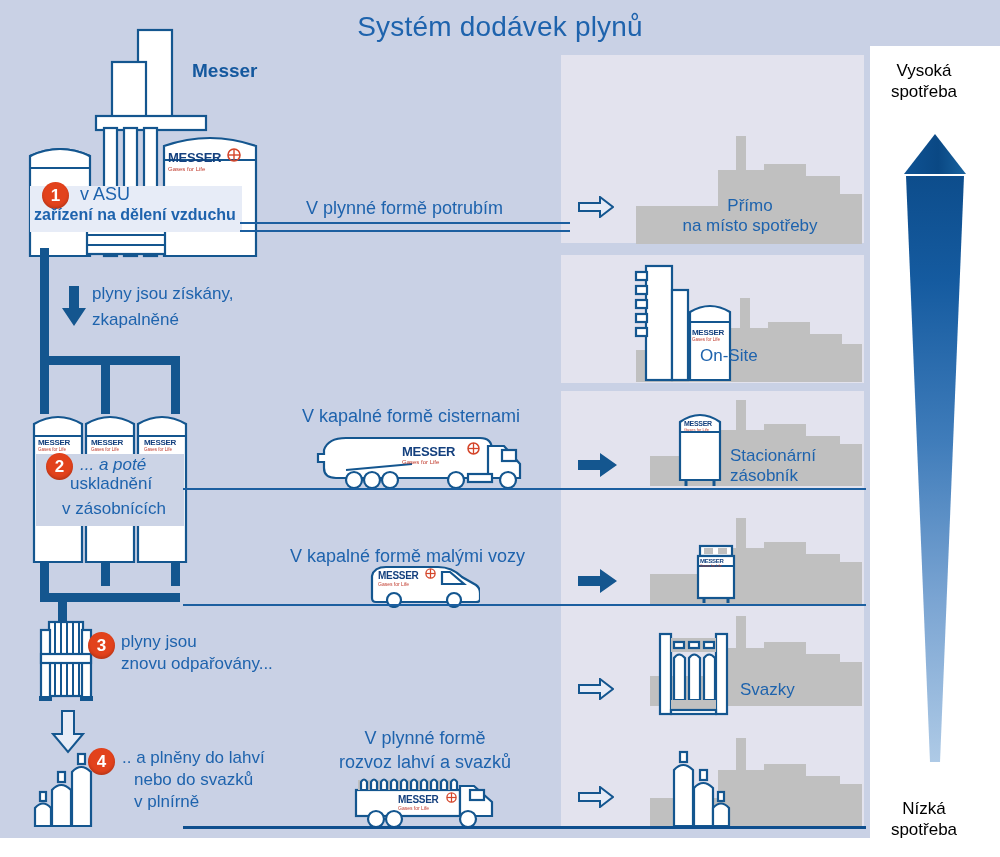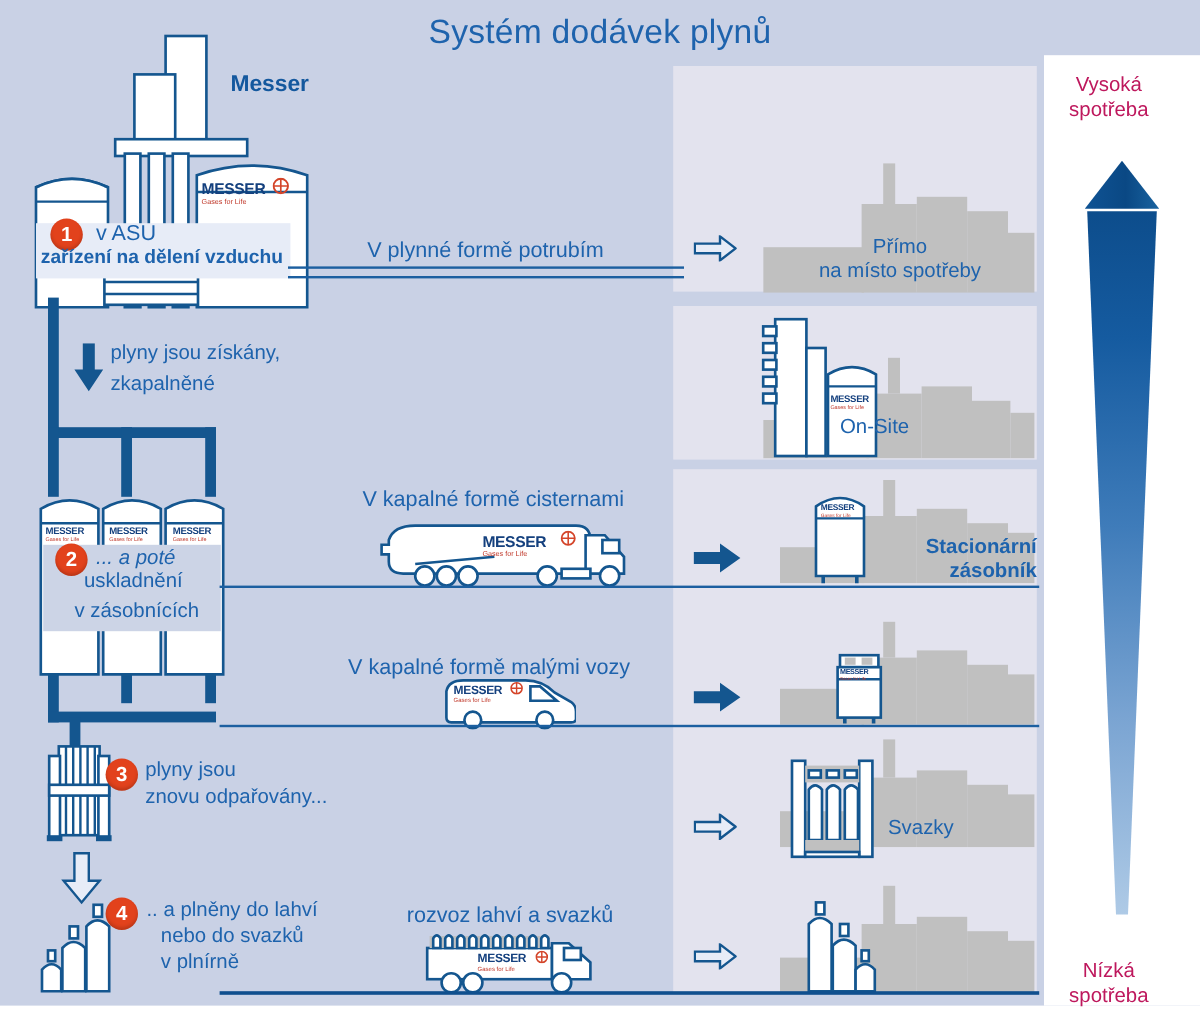--- a/index.html
+++ b/index.html
@@ -8,21 +8,21 @@
   #bg{position:absolute;left:0;top:0;width:1000px;height:838px;background:#c9d1e5;}
   .abs{position:absolute;}
   .txt{color:#14589e;white-space:pre;line-height:1.18;}
   .title{left:0;top:10px;width:1000px;text-align:center;font-size:28px;color:#1e63ad;letter-spacing:.2px;}
   .messer-hdr{left:192px;top:60px;font-size:19px;font-weight:bold;color:#14589e;}
   .cust-hdr{left:561px;top:58px;width:303px;text-align:center;font-size:19px;color:#1e63ad;}
   
   .cpanel{background:#e3e3ee;}
   
   .rcol{left:870px;top:46px;width:130px;height:792px;background:#ffffff;}
-  .rlab{width:108px;text-align:center;font-size:17px;color:#be185d;line-height:1.25;}
+  .rlab{width:108px;text-align:center;font-size:17px;color:#000000;line-height:1.25;}
   
   .lbl{font-size:17px;color:#1e63ad;}
   .lbl-c{text-align:center;}
   .big{font-size:18px;}
   
   .badge{width:27px;height:27px;border-radius:50%;background:#e2421c;color:#fff;font-size:17px;
          font-weight:bold;text-align:center;line-height:27px;box-shadow:inset 0 -2px 3px rgba(0,0,0,.18);}
   
   .plate{background:#e7ecf7;}
   .plate2{background:#ccd4e6;}
@@ -268,21 +268,21 @@
   <svg class="abs" style="left:676px;top:406px;" width="48" height="82" viewBox="0 0 48 82">
     <path class="cyl-fill" d="M4 16 q20 -14 40 0 v58 h-40 z"></path>
     <line x1="4" y1="26" x2="44" y2="26" stroke="#14568f" stroke-width="2"></line>
     <line x1="10" y1="74" x2="10" y2="80" stroke="#14568f" stroke-width="3"></line>
     <line x1="38" y1="74" x2="38" y2="80" stroke="#14568f" stroke-width="3"></line>
   </svg>
   <div class="abs" style="left:684px;top:420px;">
     <div class="mlogo" style="font-size:7px;">MESSER</div>
     <div class="mtag" style="font-size:4px;">Gases for Life</div>
   </div>
-  <div class="abs txt lbl" style="left: 730px; top: 446px; width: 134px; text-align: right; white-space: pre; font-weight: bold;">Stacionární
+  <div class="abs txt lbl" style="left: 730px; top: 446px; width: 134px; text-align: left; white-space: pre;">Stacionární
 zásobník</div>
   <div class="abs hline" style="left:183px;top:488px;width:683px;"></div>
 
   <div class="abs txt lbl big" style="left:290px;top:546px;">V kapalné formě malými vozy</div>
   <svg class="abs" style="left:368px;top:562px;" width="112" height="46" viewBox="0 0 112 46">
     <path class="cyl-fill" d="M4 14 q2 -9 14 -9 h52 q14 0 24 10 l14 8 q4 3 4 8 v6 q0 3 -4 3 h-100 q-4 0 -4 -4 z"></path>
     <path class="cyl-fill" d="M74 10 h8 l14 12 h-22 z"></path>
     <circle class="cyl-fill" cx="26" cy="38" r="7"></circle>
     <circle class="cyl-fill" cx="86" cy="38" r="7"></circle>
   </svg>
@@ -340,20 +340,21 @@
     <rect class="cyl-fill" x="31" y="10" width="10" height="6"></rect>
     <rect class="cyl-fill" x="46" y="10" width="10" height="6"></rect>
     <path class="cyl-fill" d="M16 26 q5 -7 11 0 v42 h-11 z"></path>
     <path class="cyl-fill" d="M31 26 q5 -7 11 0 v42 h-11 z"></path>
     <path class="cyl-fill" d="M46 26 q5 -7 11 0 v42 h-11 z"></path>
     <rect class="bld" x="13" y="68" width="45" height="10"></rect>
     <rect class="cyl-fill" x="13" y="78" width="45" height="4"></rect>
   </svg>
   <div class="abs txt lbl" style="left:740px;top:680px;width:124px;text-align:left;">Svazky</div>
 
+  <div class="abs txt lbl big lbl-c" style="left:290px;top:728px;width:270px;">V plynné formě</div>
   <div class="abs txt lbl big lbl-c" style="left:290px;top:752px;width:270px;">rozvoz lahví a svazků</div>
   <svg class="abs" style="left:352px;top:776px;" width="146" height="52" viewBox="0 0 146 52">
     <rect class="cyl-fill" x="4" y="14" width="104" height="26"></rect>
     <path class="cyl-fill" d="M108 10 h14 l18 16 v14 h-32 z"></path>
     <rect class="cyl-fill" x="118" y="14" width="14" height="10"></rect>
     <rect class="bld" x="6" y="4" width="100" height="10"></rect>
     <path class="cyl-fill" d="M9 6 q3 -5 6 0 v8 h-6 z"></path>
     <path class="cyl-fill" d="M19 6 q3 -5 6 0 v8 h-6 z"></path>
     <path class="cyl-fill" d="M29 6 q3 -5 6 0 v8 h-6 z"></path>
     <path class="cyl-fill" d="M39 6 q3 -5 6 0 v8 h-6 z"></path>

